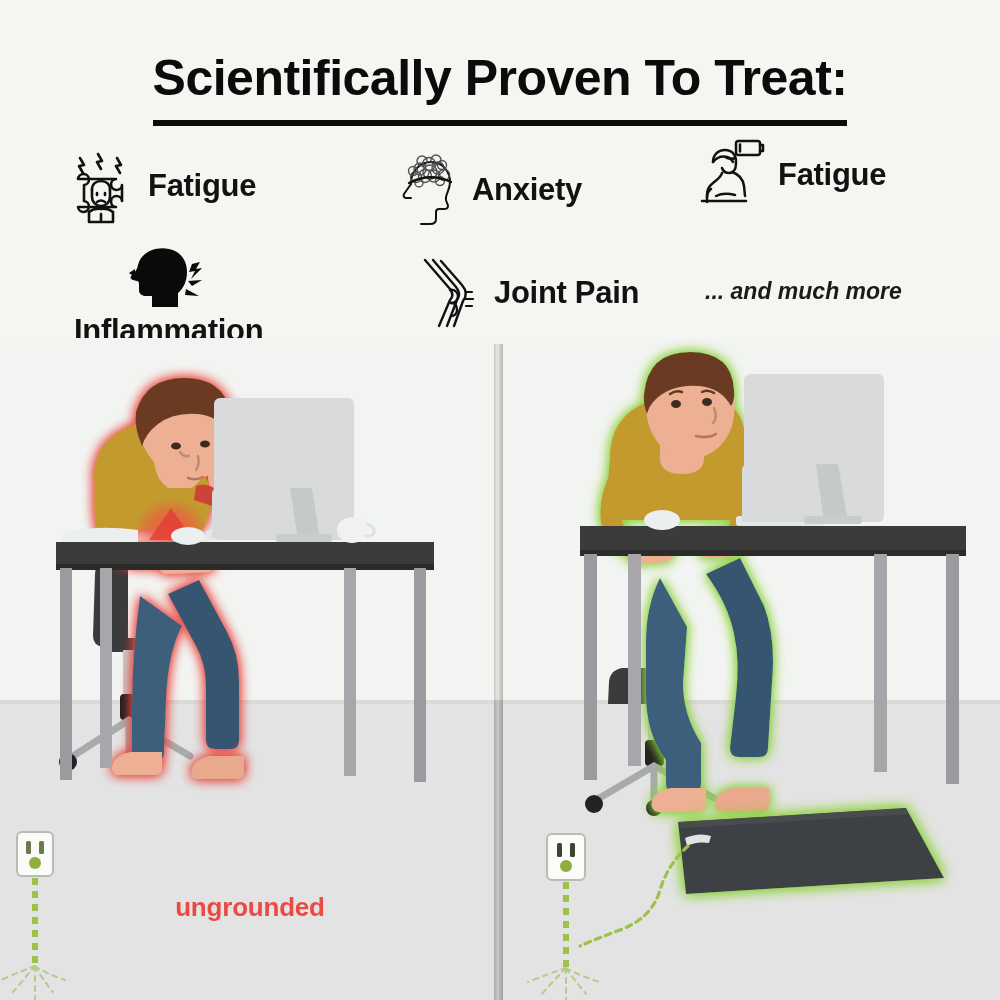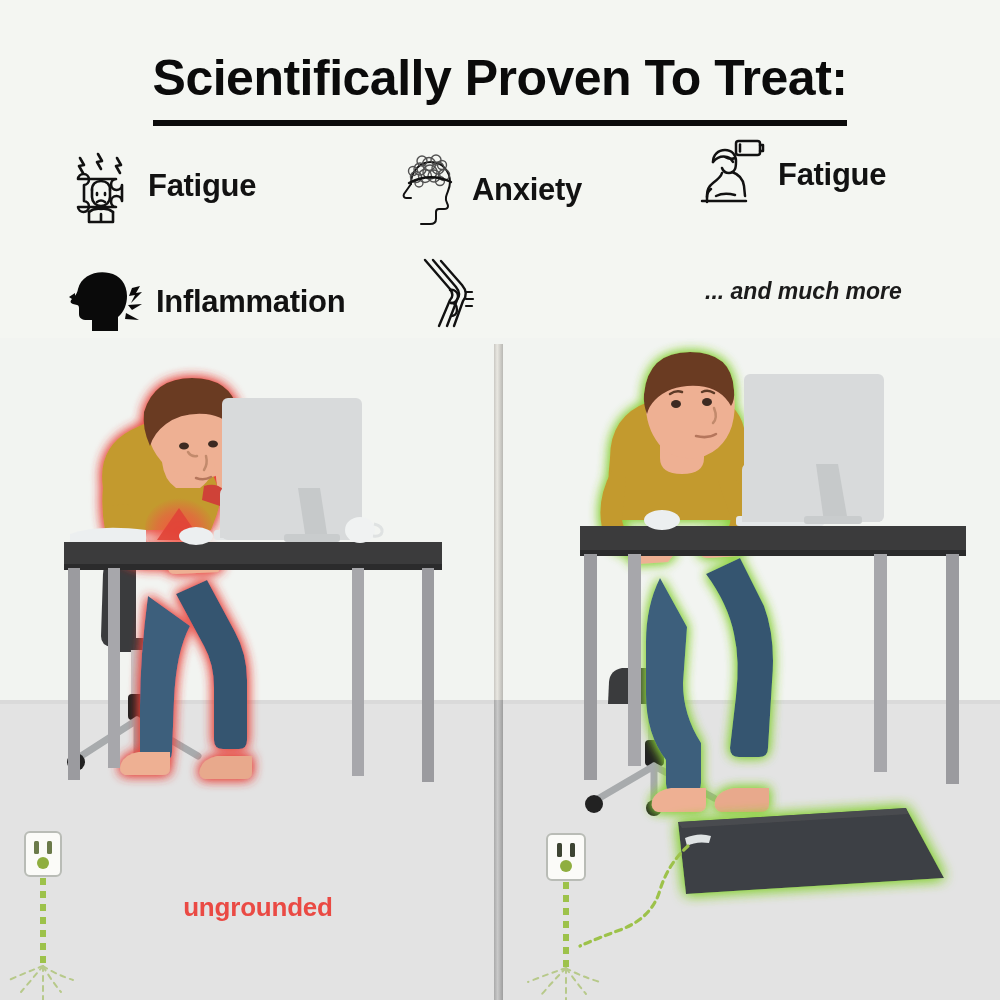--- a/index.html
+++ b/index.html
@@ -26,41 +26,41 @@
   }
   .more{
     font-size:23px;font-weight:700;font-style:italic;color:#1b1b1b;
     white-space:nowrap;
   }
 
   
   #chip-insomnia{position:absolute;left:66px;top:146px;}
   #chip-anxiety{position:absolute;left:398px;top:152px;justify-content:space-between;}
   #chip-fatigue{position:absolute;left:690px;top:135px;}
-  #chip-inflammation{position:absolute;left:62px;top:267px;}
+  #chip-inflammation{position:absolute;left:62px;top:243px;flex-direction:column;}
   #chip-jointpain{position:absolute;left:420px;top:256px;}
   #chip-more{position:absolute;left:705px;top:278px;text-align:right;}
 
   
   #scene{position:absolute;left:0;top:338px;width:1000px;height:662px;}
   .wall{position:absolute;left:0;top:0;width:1000px;height:362px;background:#f2f4f1;}
   .floor{position:absolute;left:0;top:362px;width:1000px;height:300px;background:#e3e3e3;}
   .floor-shade{position:absolute;left:0;top:362px;width:1000px;height:4px;background:#dadada;}
 
   .divider{
     position:absolute;left:494px;top:6px;width:9px;height:656px;
     background:linear-gradient(to right,#c9c7c2 0%,#e9e7e1 35%,#b9b8b4 100%);
   }
   .divider-low{
     position:absolute;left:494px;top:362px;width:9px;height:300px;
     background:linear-gradient(to right,#a9a9a9 0%,#c9c9c9 40%,#9e9e9e 100%);
   }
 
   .panel{position:absolute;top:0;width:500px;height:662px;}
-  #panel-left{left:0;margin-left:8px;}
+  #panel-left{left:0;}
   #panel-right{left:500px;}
 
   .cap{
     position:absolute;top:554px;width:500px;text-align:center;
     font-size:26px;font-weight:700;letter-spacing:-0.2px;
   }
 
   svg{display:block;overflow:visible;}
 </style>
 </head>
@@ -167,20 +167,21 @@
           <path d="M30 34 c4 -1 8 2 8 6 c0 4 -3 7 -7 7"></path>
           <path d="M31 47 c4 0 6 3 6 7 c0 4 -3 6 -6 6"></path>
         </g>
         <g fill="none" stroke="#111" stroke-width="2.2" stroke-linecap="round">
           <path d="M46 36 h6"></path>
             <path d="M46 43 h7"></path>
             <path d="M46 50 h6"></path>
         </g>
       </svg>
     </span>
+    <span class="lbl">Joint Pain</span>
   </div>
 
   <div id="chip-more">
     <span class="more">... and much more</span>
   </div>
 
   <div id="scene">
 
     <div class="wall"></div>
     <div class="floor"></div>

